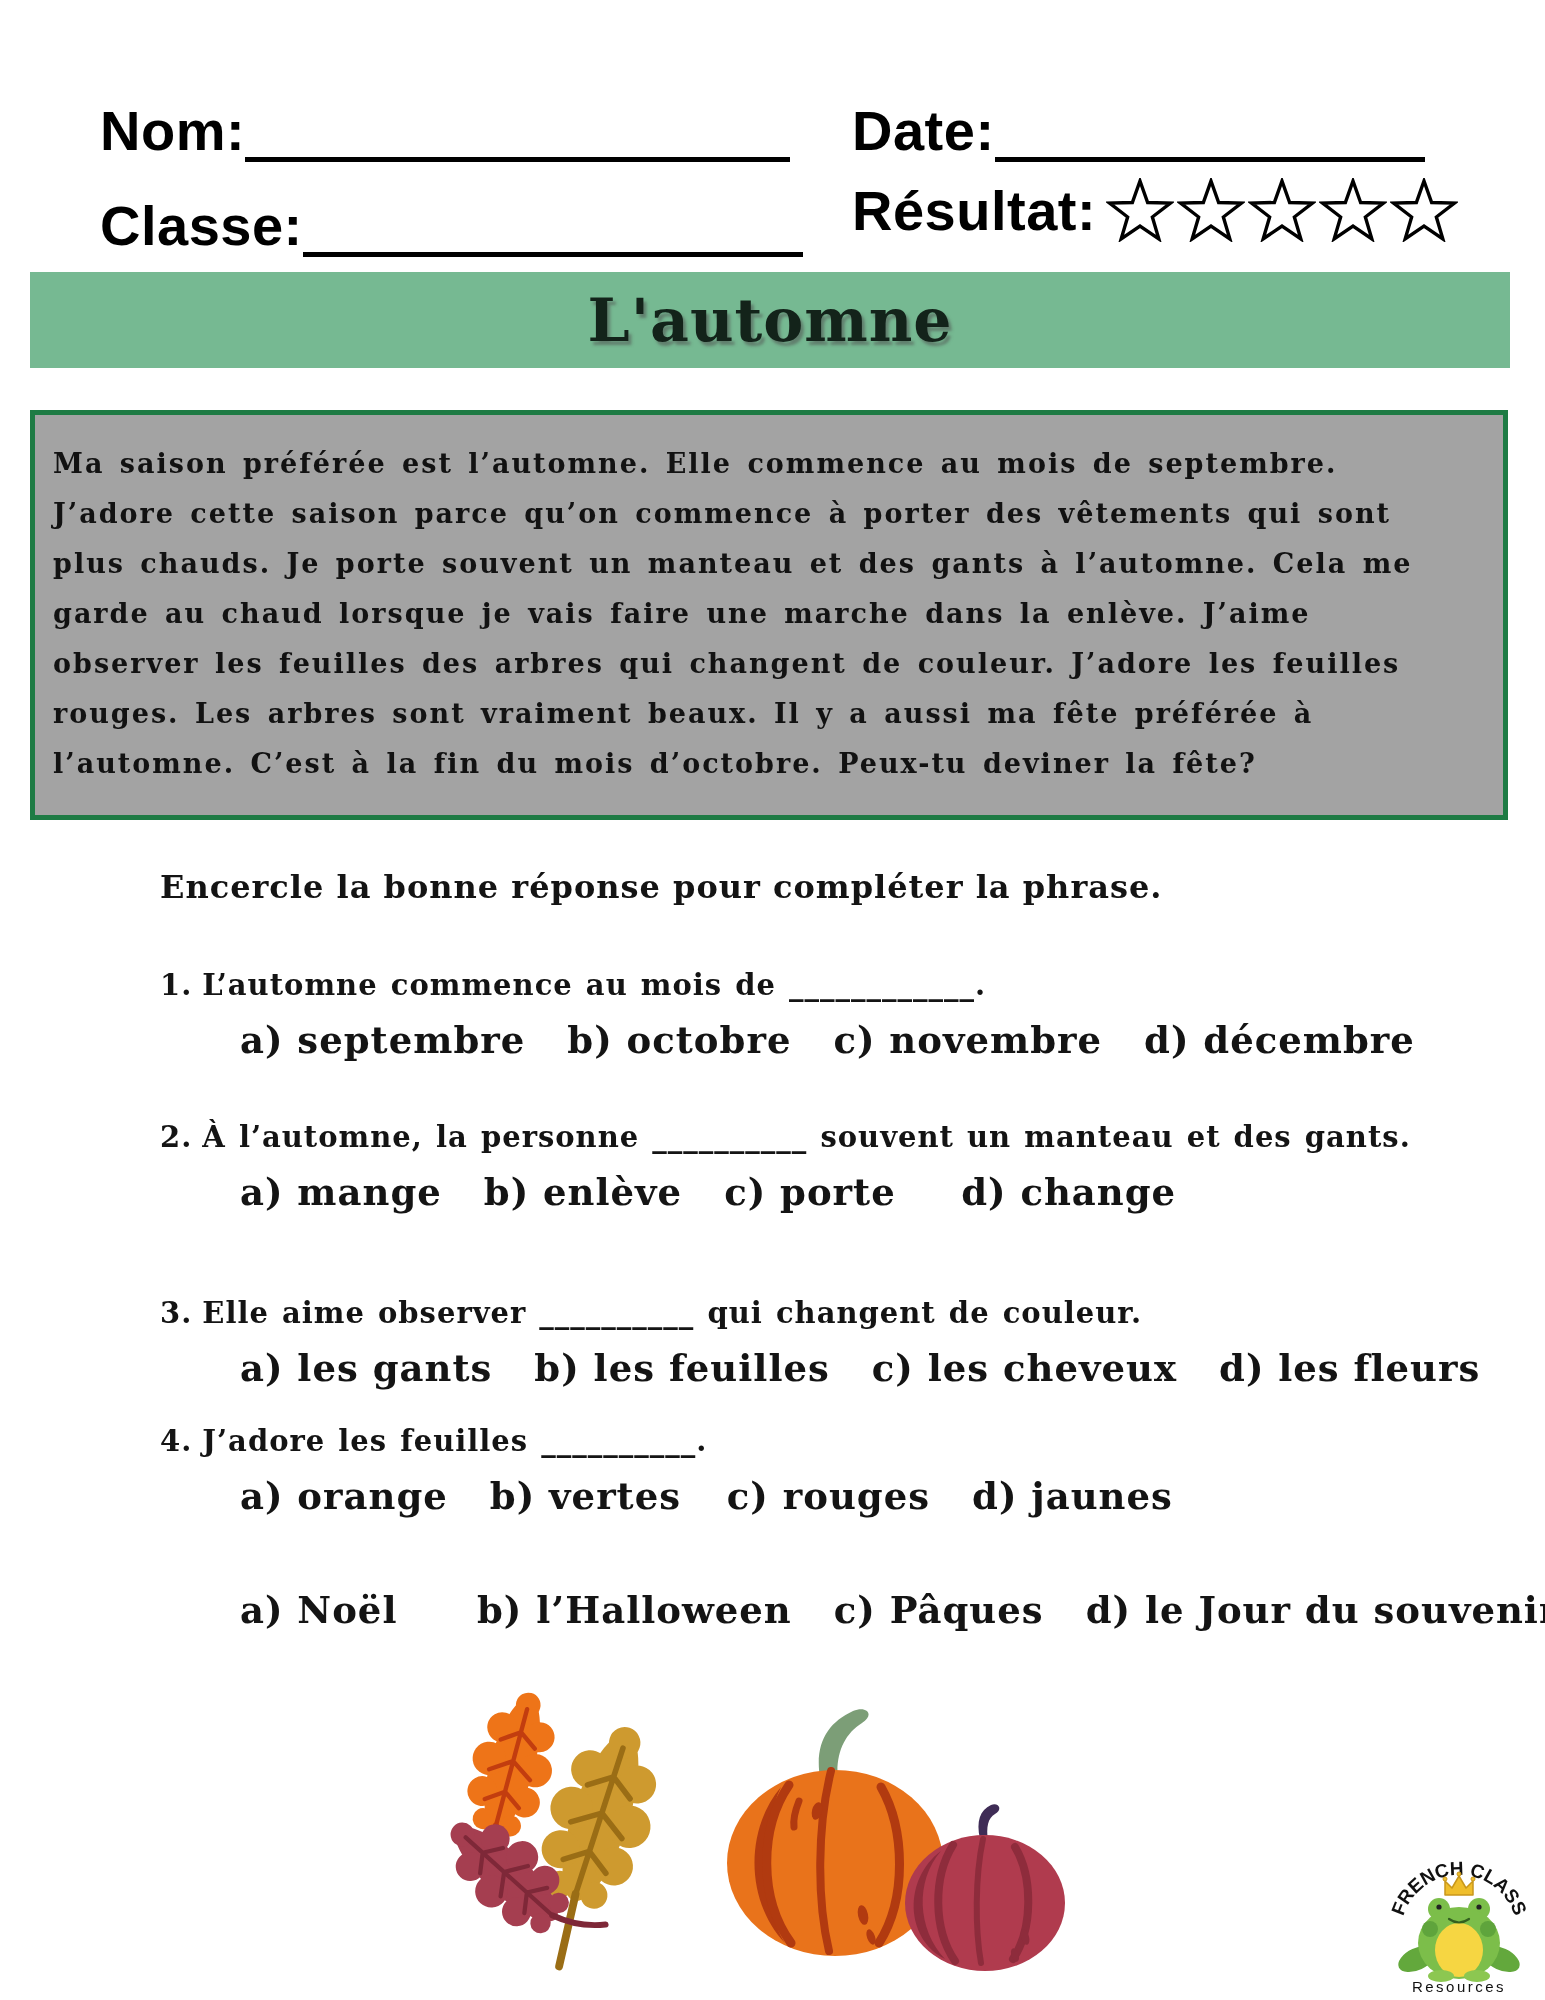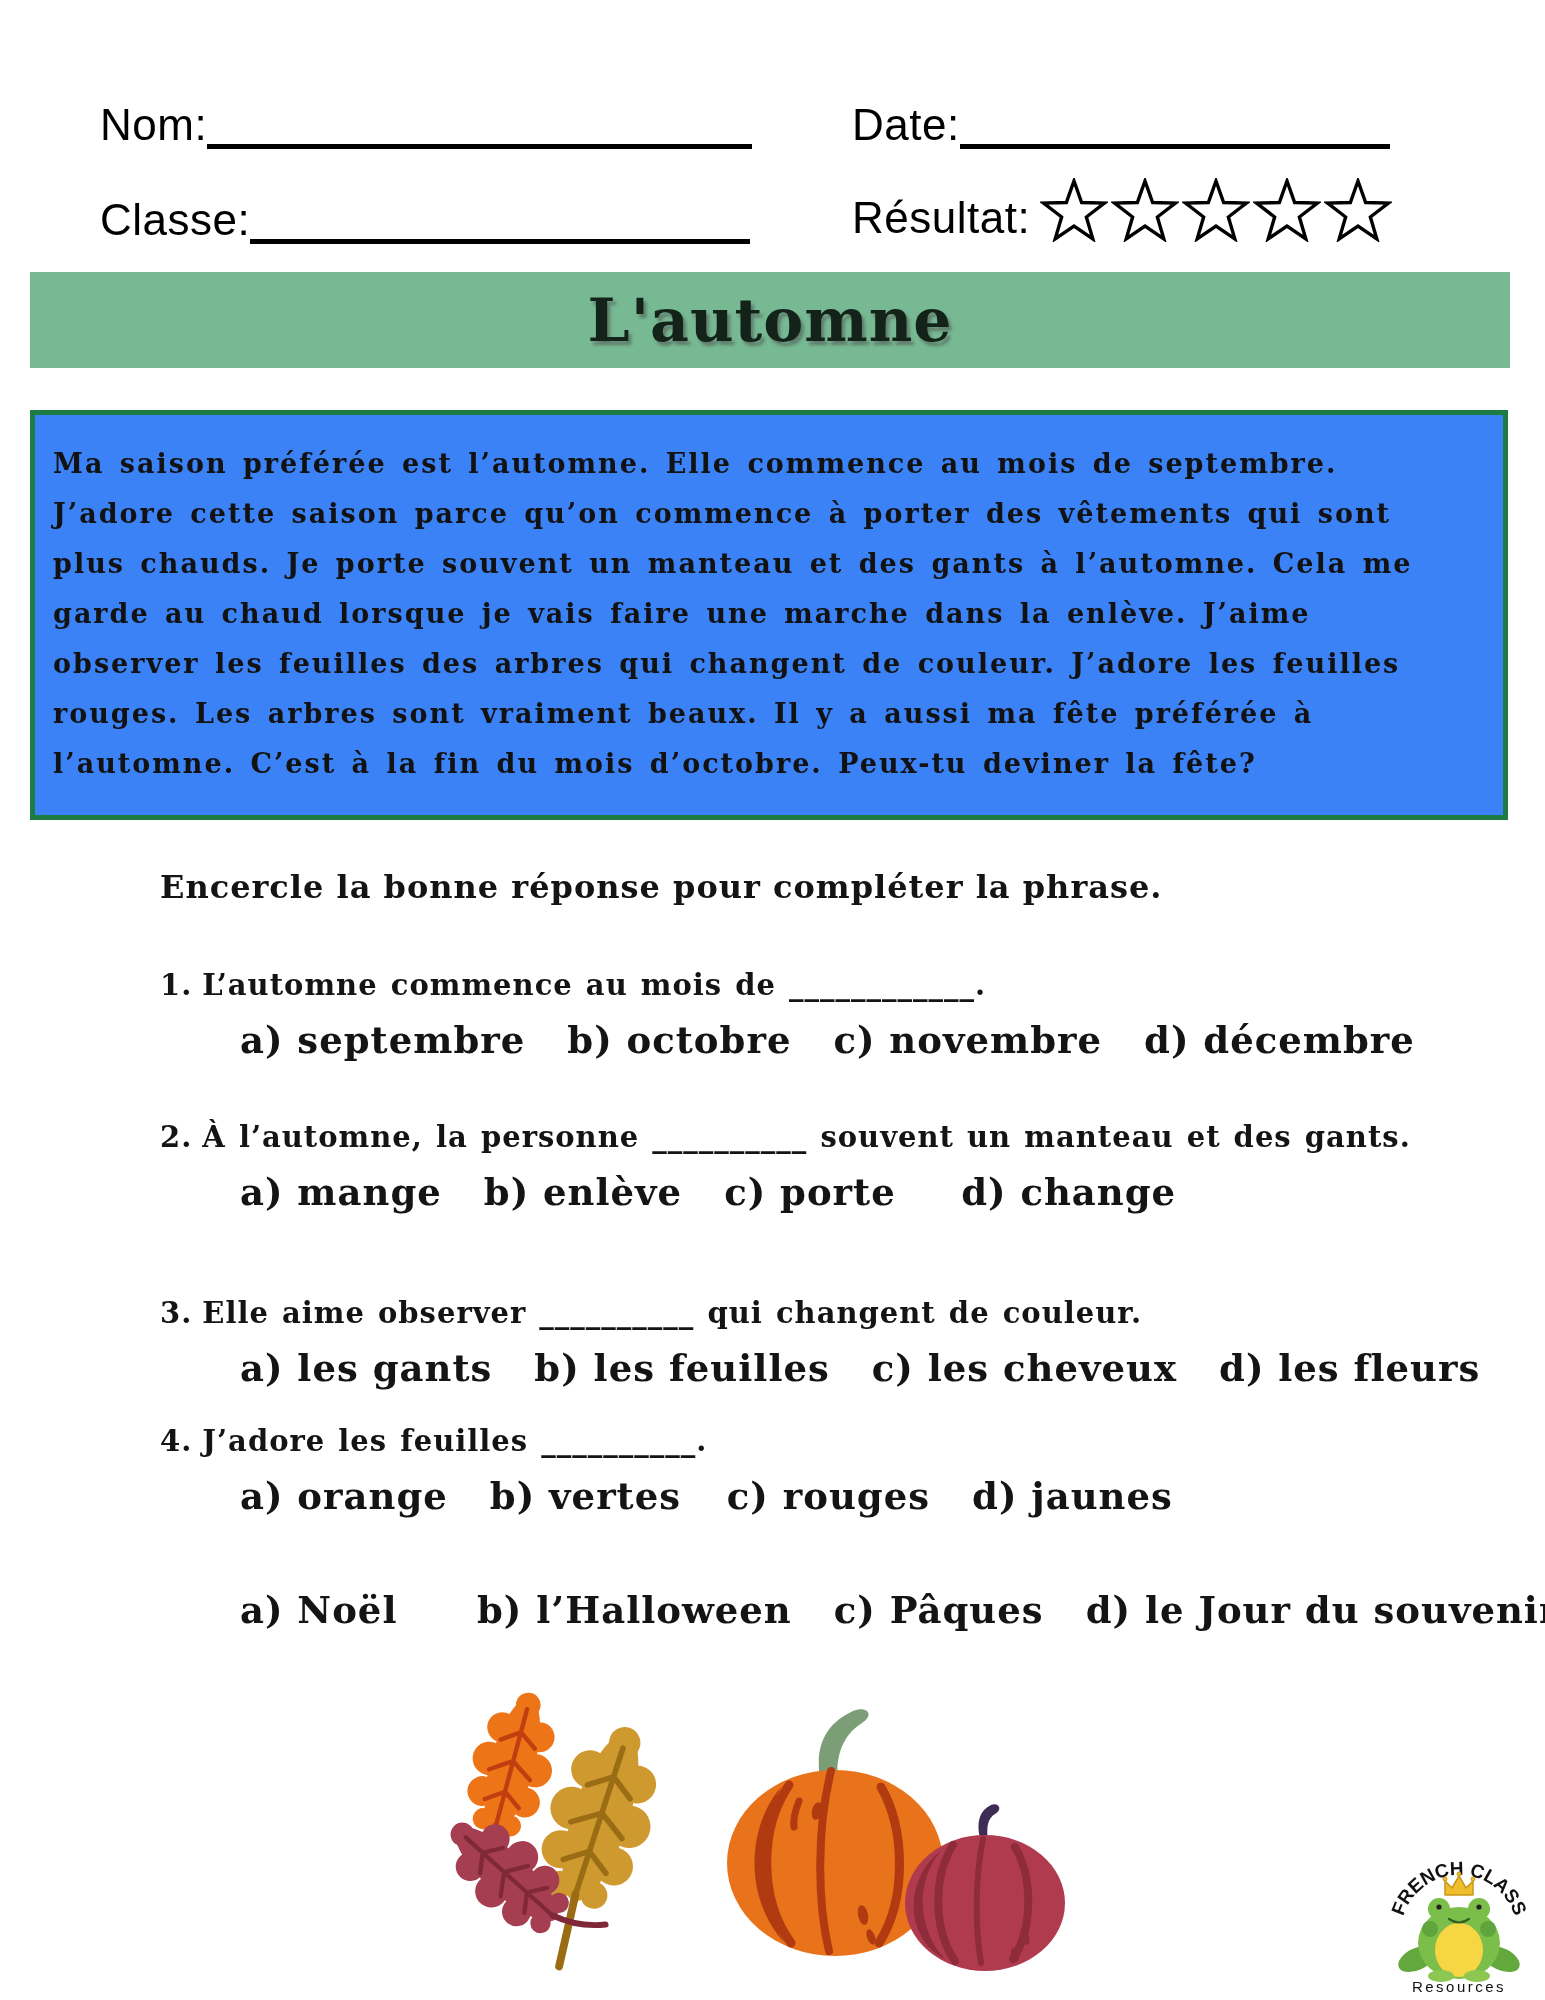--- a/index.html
+++ b/index.html
@@ -4,22 +4,22 @@
 <style>
   html, body { margin:0; padding:0; background:#ffffff; }
   .page {
     position:relative; width:1545px; height:2000px; background:#ffffff;
     overflow:hidden; color:var(--ink,#141414);
     font-family:"DejaVu Serif", serif;
   }
   
   .field-row { position:absolute; display:flex; align-items:flex-end; }
   .flabel {
-    font-family:"Liberation Sans", sans-serif; font-weight:400;
-    font-size:44px; color:#000; letter-spacing:0.5px; line-height:1.1;
+    font-family:"Liberation Sans", sans-serif; font-weight:700;
+    font-size:56px; color:#000; letter-spacing:0.5px; line-height:1.1;
   }
   .blank { display:inline-block; border-bottom:5px solid #000; height:44px; }
   #nom-row    { left:100px; top:100px; }
   #date-row   { left:852px; top:100px; }
   #classe-row { left:100px; top:195px; }
   #resultat-row { left:852px; top:178px; align-items:flex-end; }
   #result-stars { display:flex; align-items:center; margin-left:10px; }
   #result-stars svg { margin-right:3px; }
   
   #banner {
@@ -29,21 +29,21 @@
   }
   #page-title {
     font-family:"DejaVu Serif", serif; font-weight:700; font-size:60px;
     color:#13231a; letter-spacing:1px;
     text-shadow:3px 4px 3px rgba(80,80,80,0.55);
   }
   
   #passage-box {
     position:absolute; left:30px; top:410px; width:1478px; height:410px;
     border:5px solid var(--border-green,#1E7B44); box-sizing:border-box;
-    background:#3b82f6; padding:24px 18px; overflow:hidden;
+    background:#a3a3a3; padding:24px 18px; overflow:hidden;
   }
   .passage-line {
     font-weight:700; font-size:27px; letter-spacing:2px; word-spacing:4px;
     line-height:50px; white-space:nowrap; color:#121212;
   }
   
   #instruction {
     position:absolute; left:160px; top:868px;
     font-weight:700; font-size:32px; letter-spacing:1px; white-space:nowrap;
   }

